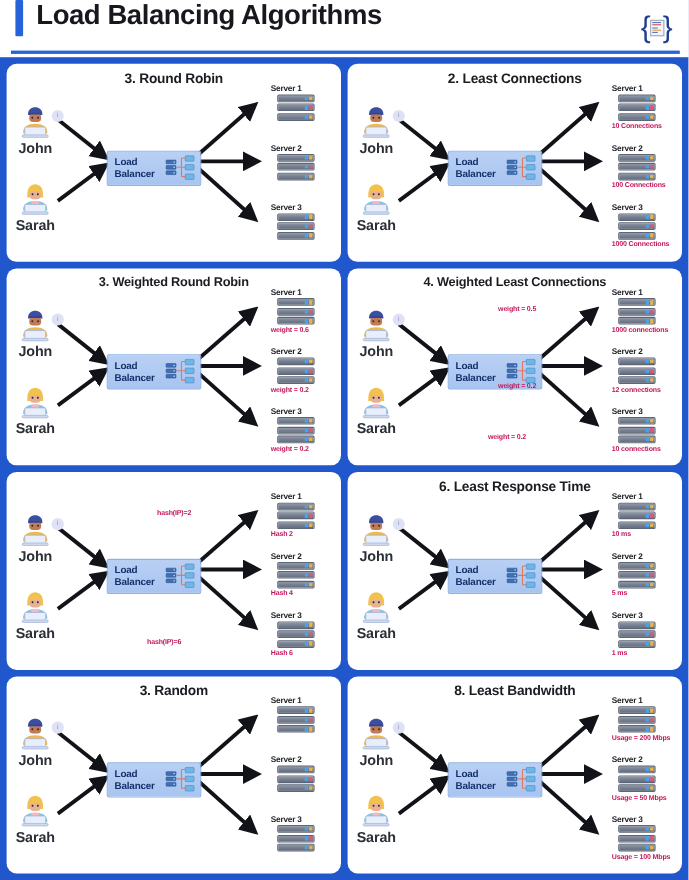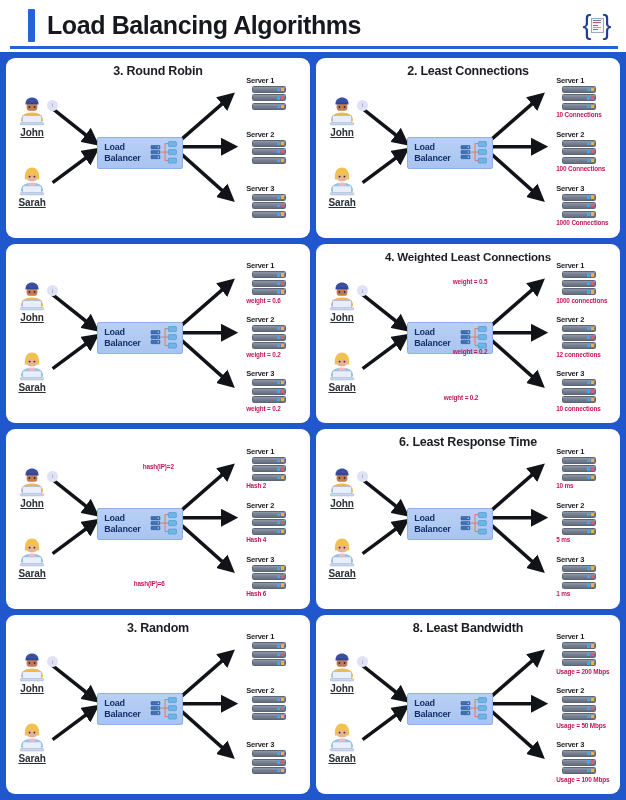--- a/index.html
+++ b/index.html
@@ -6,21 +6,21 @@
   * { box-sizing: border-box; margin: 0; padding: 0; }
   html, body {
     width: 626px; height: 800px;
     background: #ffffff;
     font-family: "Liberation Sans", "DejaVu Sans", sans-serif;
     overflow: hidden;
   }
   #page { position: relative; width: 626px; height: 800px; background:#ffffff; }
 
   
-  .header { position: relative; height: 50px; display:flex; align-items:center; padding: 0 10px 0 28px; }
+  .header { position: relative; height: 50px; display:flex; padding: 0 10px 0 14px; }
   .title-bar { width: 7px; height: 33px; background:#2763d8; margin-right: 12px; border-radius:1px; flex:none;}
   .page-title { font-size: 25px; font-weight: 700; color:#16181d; letter-spacing:-0.4px; white-space:nowrap; }
   .brand { margin-left: auto; display:flex; align-items:center; gap:1px; padding-right:4px; }
   .brand-logo { width: 30px; height: 30px; position: relative; flex:none; display:flex; align-items:center; justify-content:center;}
   .brace { font-size: 27px; color:#1f3f8f; font-weight:400; line-height:1; }
   .logo-doc { width:13px; height:15px; position:relative; background:#f3f5fa; border:1px solid #9aa8c4; margin:0 -1px; display:flex; flex-direction:column; justify-content:center; gap:1.4px; padding:1.5px 1.2px; }
   .logo-doc i { display:block; height:1.3px; background:#5b7ab8; width:100%; }
   .logo-doc i.short { width:62%; }
   .logo-doc i.red { background:#d94f4f; }
   .logo-doc i.gold { background:#d9a23c; }
@@ -50,21 +50,21 @@
     letter-spacing:-0.2px;
   }
   .panel-title.long { font-size: 11.6px; }
 
   .diagram { position:absolute; inset:0; }
   .diagram svg { position:absolute; inset:0; width:100%; height:100%; }
 
   
   .actor { position:absolute; width:40px; text-align:center; }
   .actor .face { position:relative; width:34px; height:30px; margin:0 auto; }
-  .actor-label { font-size:10px; color:#2b2f36; font-weight:600; margin-top:1px; letter-spacing:-0.1px;text-decoration:underline;}
+  .actor-label { font-size:13px; color:#2b2f36; font-weight:600; margin-top:1px; letter-spacing:-0.1px;}
   .badge { position:absolute; width:11px; height:11px; border-radius:50%; background:#dfe2f5; right:-9px; top:4px; display:flex; align-items:center; justify-content:center; font-size:6px; color:#8a90b8;}
 
   
   .person-svg { width:34px; height:30px; display:block; }
 
   
   .lb {
     position:absolute;
     width:86px; height:32px;
     background: linear-gradient(180deg,#b9d0f4 0%, #a8c4f0 100%);
@@ -374,20 +374,21 @@
       </div>
             <div class="unit">
         <span class="led blue"></span>
         <span class="led gold"></span>
       </div>
           </div>
                <div class="server-note">1000 Connections</div>
              </div>
       </div>
       <div class="panel">
+        <div class="panel-title long">3. Weighted Round Robin</div>
               <div class="diagram">
           <svg viewBox="0 0 300 170" preserveAspectRatio="none">
     <defs>
       <marker id="ah" viewBox="0 0 10 10" refX="7" refY="5" markerWidth="5" markerHeight="5" orient="auto-start-reverse">
         <path d="M 0 0 L 10 5 L 0 10 z" fill="#111318"></path>
       </marker>
     </defs>
             <line x1="46" y1="48" x2="88" y2="80" stroke="#111318" stroke-width="3.4" marker-end="url(#ah)"></line>
             <line x1="46" y1="118" x2="88" y2="88" stroke="#111318" stroke-width="3.4" marker-end="url(#ah)"></line>
             <line x1="172" y1="78" x2="222" y2="36" stroke="#111318" stroke-width="3.4" marker-end="url(#ah)"></line>

